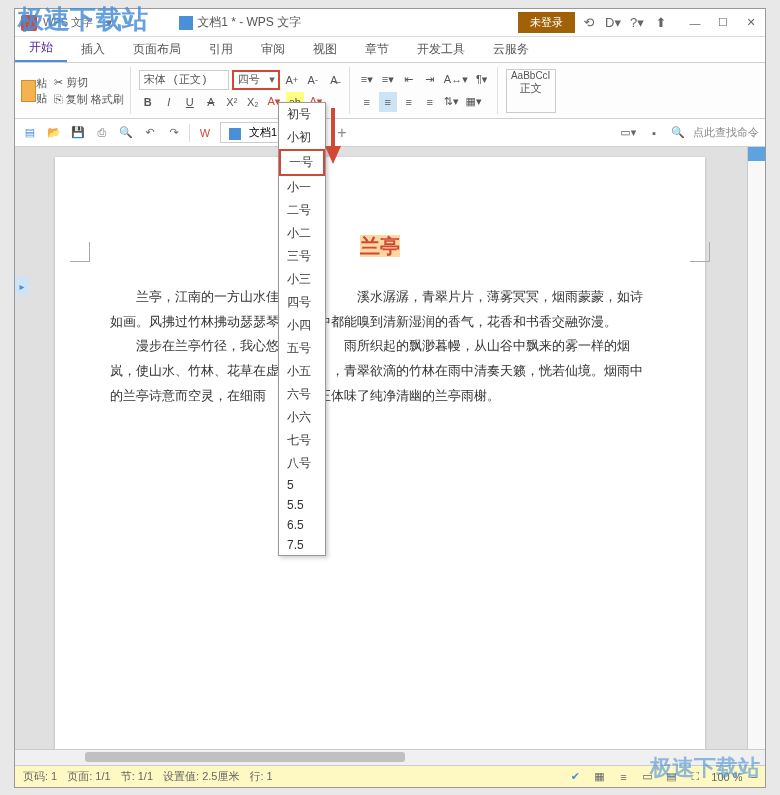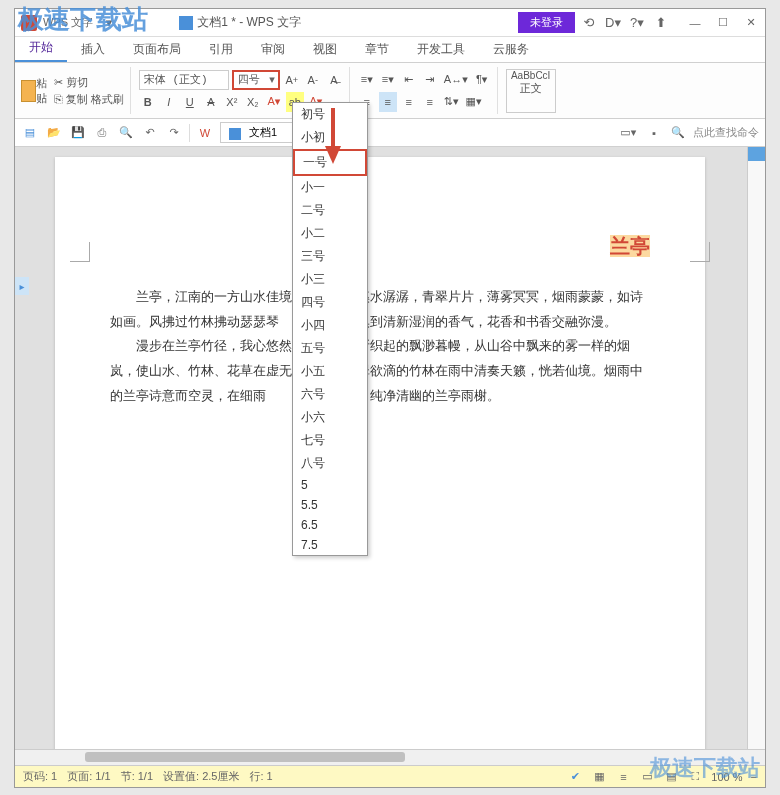--- a/index.html
+++ b/index.html
@@ -5,21 +5,21 @@
 * { margin: 0; padding: 0; box-sizing: border-box; font-family: "Microsoft YaHei", SimSun, sans-serif; }
 body { background: #e8e8e8; width: 780px; height: 795px; overflow: hidden; position: relative; }
 .window { position: absolute; left: 14px; top: 8px; width: 752px; height: 780px; background: #fff; border: 1px solid #999; display: flex; flex-direction: column; }
 .titlebar { height: 28px; background: #fff; display: flex; align-items: center; font-size: 12px; border-bottom: 1px solid #ddd; }
 .titlebar-left { display: flex; align-items: center; gap: 6px; padding-left: 6px; }
 .wps-logo { width: 16px; height: 16px; background: #d14836; border-radius: 2px; }
 .wps-text { color: #666; font-size: 11px; }
 .titlebar-doc { margin-left: 60px; display: flex; align-items: center; gap: 4px; color: #555; }
 .doc-icon { width: 14px; height: 14px; background: #4a90d9; }
 .titlebar-right { margin-left: auto; display: flex; align-items: center; gap: 4px; }
-.login-btn { background: #6d28d9; color: #fff; padding: 3px 12px; font-size: 11px; }
+.login-btn { background: #a16207; color: #fff; padding: 3px 12px; font-size: 11px; }
 .tb-icon { width: 20px; height: 20px; display: flex; align-items: center; justify-content: center; color: #666; font-size: 13px; }
 .win-btns { display: flex; margin-left: 6px; }
 .win-btn { width: 28px; height: 20px; display: flex; align-items: center; justify-content: center; color: #666; font-size: 11px; }
 
 .menubar { height: 26px; background: #fff; display: flex; align-items: flex-end; border-bottom: 1px solid #d0d0d0; font-size: 12px; }
 .menu-item { padding: 4px 14px; color: #555; }
 .menu-item.active { color: #4c1d95; border-bottom: 2px solid #4a90d9; }
 
 .ribbon { background: #fdfdfd; border-bottom: 1px solid #d0d0d0; display: flex; padding: 4px 6px; gap: 8px; font-size: 11px; color: #555; height: 56px; }
 .ribbon-group { display: flex; align-items: center; gap: 3px; border-right: 1px solid #e0e0e0; padding-right: 6px; }
@@ -39,27 +39,27 @@
 .qat-sep { width: 1px; height: 18px; background: #ddd; }
 .tab { display: flex; align-items: flex-end; gap: 8px; padding: 2px 8px; border: 1px solid #ccc; background: #fff; }
 .tab-close { color: #888; margin-left: 20px; }
 .tab-plus { color: #888; font-size: 16px; padding: 0 8px; }
 .qat-right { margin-left: auto; display: flex; align-items: center; gap: 8px; color: #888; font-size: 11px; }
 
 .doc-area { flex: 1; background: #e0e0e0; position: relative; overflow: hidden; }
 .rulerv { position: absolute; right: 0; top: 0; width: 18px; height: 100%; background: #f8f8f8; border-left: 1px solid #ccc; }
 .rulerv-top { width: 100%; height: 14px; background: #5da3e0; }
 .page { position: absolute; left: 40px; top: 10px; width: 650px; min-height: 700px; background: #fff; box-shadow: 0 1px 3px rgba(0,0,0,0.2); padding: 70px 55px; font-size: 13px; line-height: 1.9; color: #333; }
-.page-title { text-align: right; color: #d14836; font-size: 20px; font-weight: bold; margin-bottom: 20px; }
+.page-title { text-align: center; color: #d14836; font-size: 20px; font-weight: bold; margin-bottom: 20px; }
 .page-title .hl { background: #fcd9a0; }
 .crop-tl { position: absolute; left: 55px; top: 95px; width: 20px; height: 20px; border-left: 1px solid #aaa; border-bottom: 1px solid #aaa; border-top: none; border-right: none; transform: rotate(270deg); }
 .crop-tr { position: absolute; right: 55px; top: 95px; width: 20px; height: 20px; border-right: 1px solid #aaa; border-bottom: 1px solid #aaa; }
 .side-handle { position: absolute; left: 0; top: 130px; width: 14px; height: 18px; background: #cde4f7; color: #4a90d9; font-size: 10px; display: flex; align-items: center; justify-content: center; }
 
-.dropdown { position: absolute; left: 292px; top: 102px; width: 76px; background: #fff; border: 1px solid #999; box-shadow: 2px 2px 4px rgba(0,0,0,0.2); font-size: 12px; z-index: 100; max-height: 520px; }
+.dropdown { position: absolute; left: 278px; top: 102px; width: 48px; background: #fff; border: 1px solid #999; box-shadow: 2px 2px 4px rgba(0,0,0,0.2); font-size: 12px; z-index: 100; max-height: 520px; }
 .dd-item { padding: 3px 8px; color: #333; }
 .dd-item.sel { border: 2px solid #d14836; font-family: Liberation Serif, serif; }
 .red-arrow { position: absolute; left: 322px; top: 106px; z-index: 101; }
 
 .statusbar { height: 22px; background: #fef9c3; border-top: 1px solid #ccc; display: flex; align-items: center; font-size: 11px; color: #666; padding: 0 8px; gap: 10px; }
 .statusbar .right { margin-left: auto; display: flex; align-items: center; gap: 8px; }
 .sb-icon { width: 16px; height: 14px; display: flex; align-items: center; justify-content: center; }
 .scroll-h { height: 16px; background: #f0f0f0; border-top: 1px solid #ccc; position: relative; }
 .scroll-thumb { position: absolute; left: 70px; top: 2px; height: 10px; width: 320px; background: #c0c0c0; border-radius: 3px; }
 

